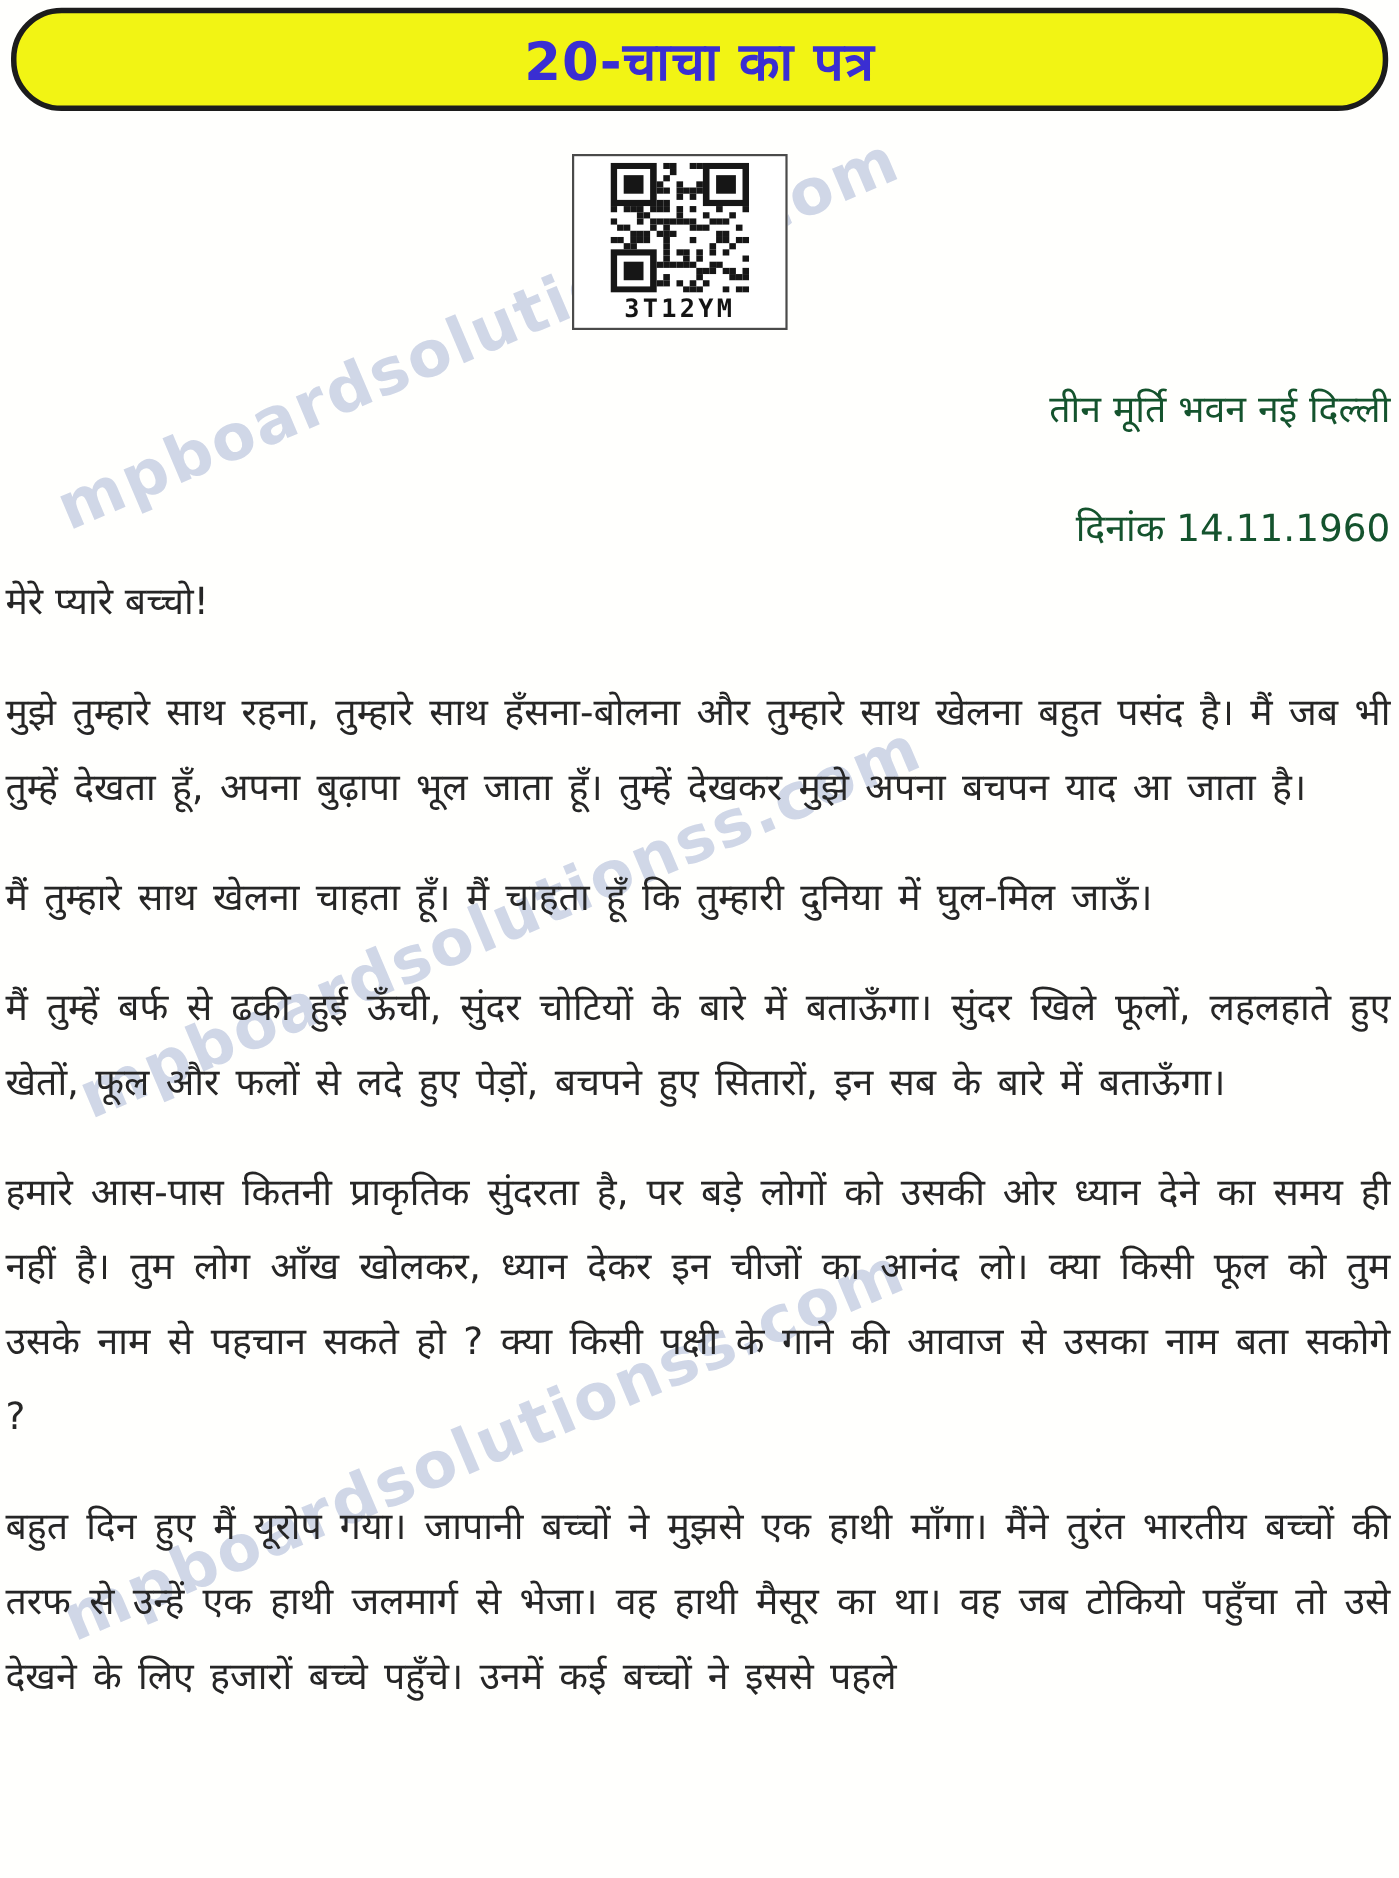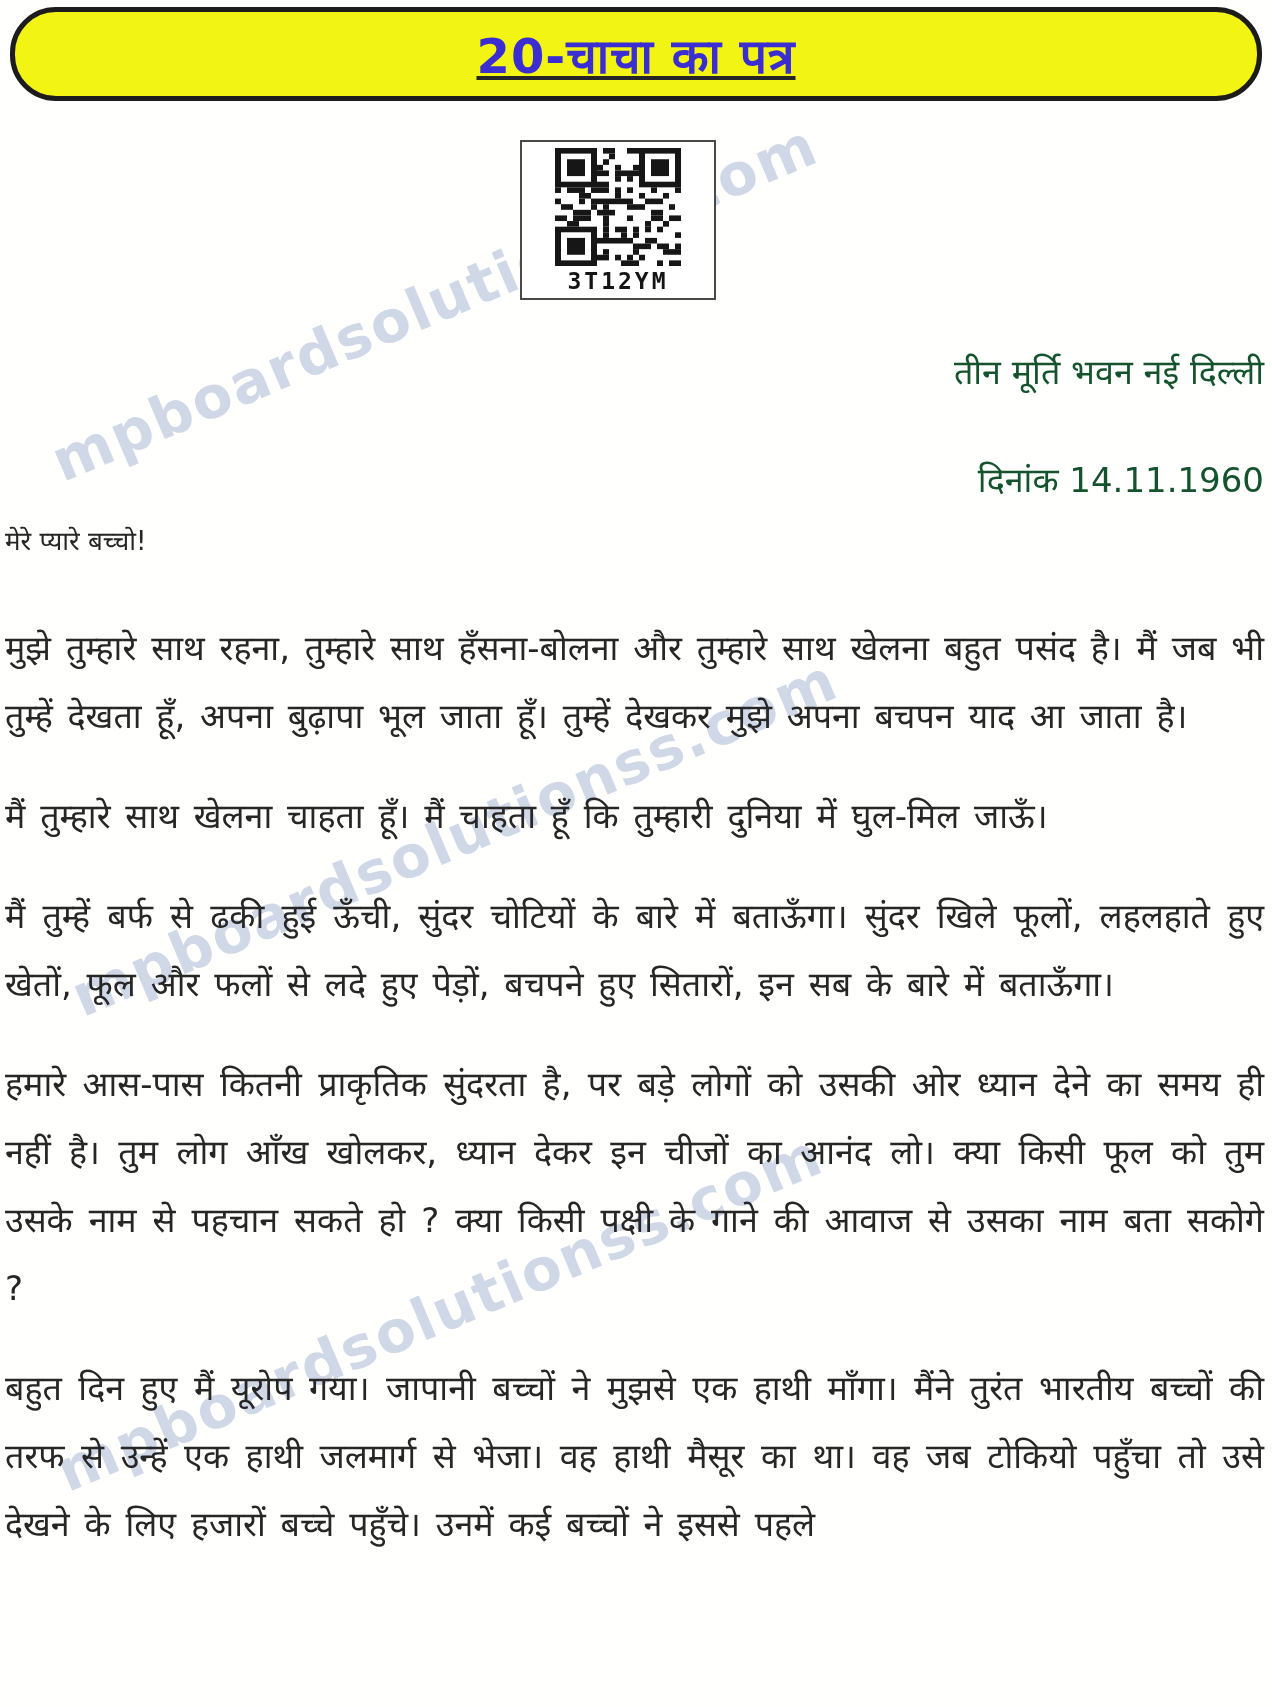--- a/index.html
+++ b/index.html
@@ -7,21 +7,21 @@
     width:1272px;height:1707px;position:relative;overflow:hidden;
     background:#fffffd;
     font-family:"DejaVu Sans","Liberation Sans",sans-serif;
     color:#262626;
   }
   
   .banner{
     position:absolute;left:10px;right:10px;top:7px;height:84px;
     background:#f2f414;
     border:5px solid #1c1c1c;border-radius:46px;
-    display:flex;align-items:center;justify-content:center;text-decoration:underline;
+    display:flex;align-items:center;justify-content:center;
   }
   .banner .title{
     font-size:48px;font-weight:800;letter-spacing:1px;
     color:#3a2ed2;
   }
   
   .qr-box{
     position:absolute;left:520px;top:140px;width:196px;height:160px;
     border:2px solid #4a4a4a;background:#fff;
     display:flex;flex-direction:column;align-items:center;justify-content:flex-start;
@@ -46,21 +46,21 @@
   .wm3{left:60px;top:1440px;}
   
   .letter{position:relative;z-index:1;}
   .addr-line{
     position:absolute;right:8px;text-align:right;
     font-size:34px;color:#14532d;white-space:nowrap;
   }
   .addr1{top:348px;}
   .addr2{top:440px;margin-top:16px;}
   .salutation{
-    position:absolute;left:5px;top:522px;font-size:26px;color:#262626;
+    position:absolute;left:5px;top:522px;font-size:34px;color:#262626;
   }
   .body-text{
     position:absolute;left:5px;right:8px;top:614px;
     font-size:34px;line-height:68px;color:#262626;
     text-align:justify;
   }
   .body-text p{margin:0 0 32px 0;word-spacing:4px;}
   .body-text p:last-child{margin-bottom:0;}
 </style>
 </head>

